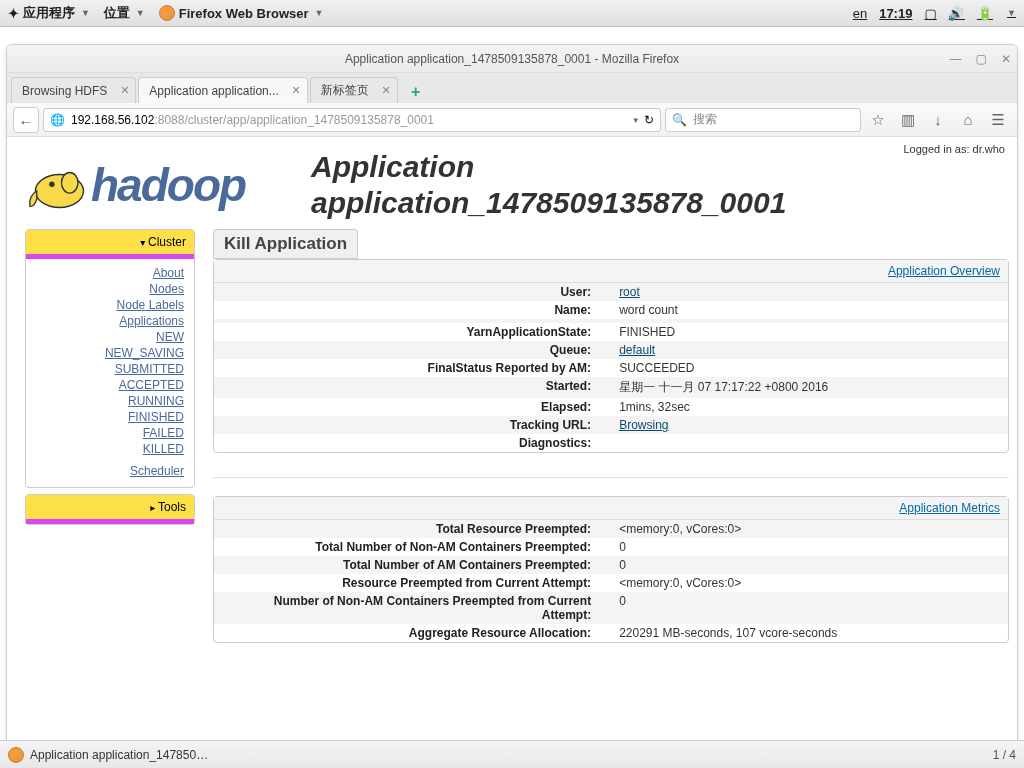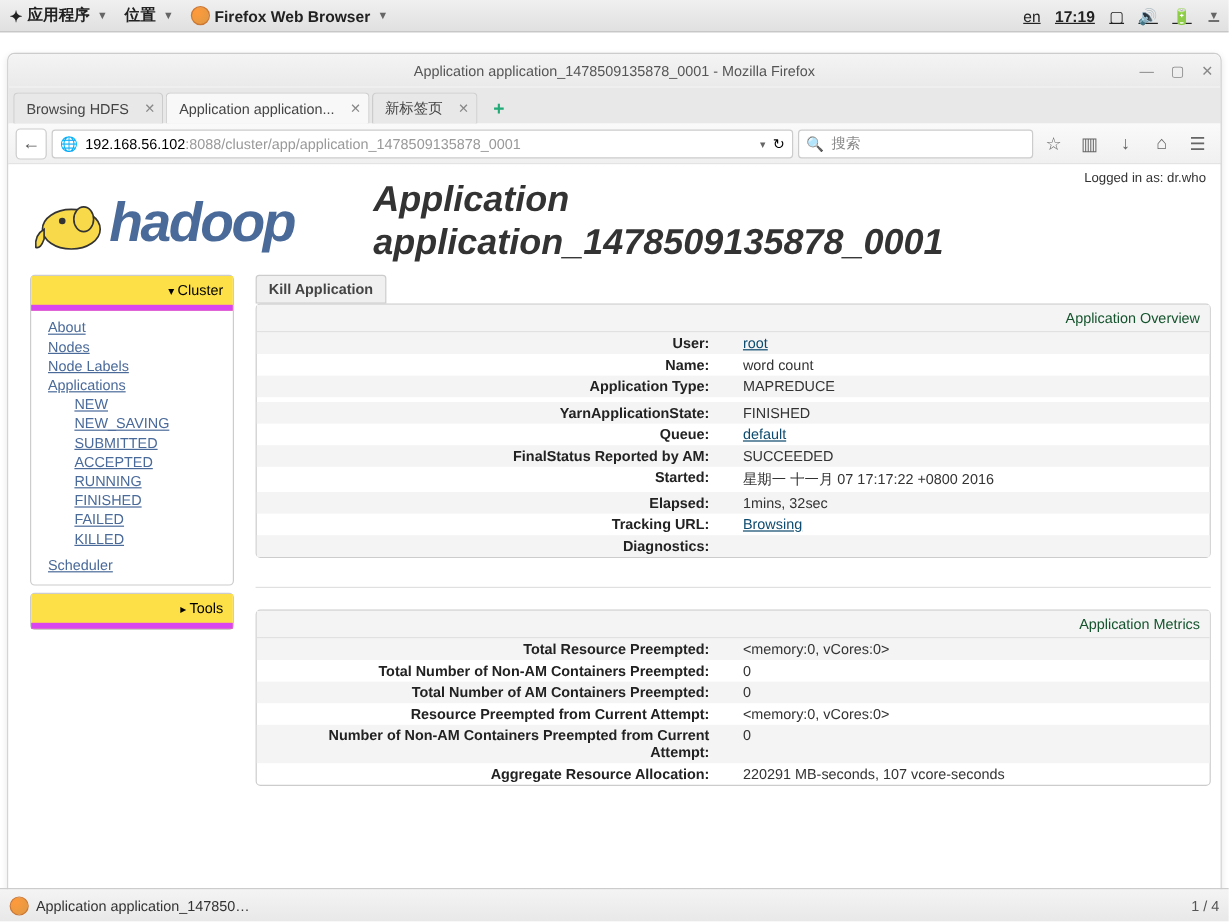--- a/index.html
+++ b/index.html
@@ -43,28 +43,28 @@
   .page-title { flex: 1; font-size: 30px; font-weight: bold; color: #333; line-height: 1.2; font-style: italic; }
   
   .main-row { display: flex; padding: 0 8px 8px 18px; gap: 18px; }
   
   .sidebar { width: 170px; }
   .side-box { border: 1px solid #ccc; border-radius: 4px; margin-bottom: 6px; font-size: 12px; }
   .side-head { padding: 5px 8px; background: #fde047; border-bottom: 5px solid #d946ef; text-align: right; }
   .side-head::before { content: "▸ "; font-size: 10px; }
   .side-head.open::before { content: "▾ "; }
   .side-body { padding: 6px 10px 8px 14px; }
-  .side-body a { display: block; color: #4a6a9a; text-decoration: underline; padding: 1px 0; }
+  .side-body a { display: block; color: #4a6a9a; text-decoration: underline; padding: 1px 0; text-align: right; }
   .side-sub { padding-left: 22px; }
   
   .page-body { flex: 1; }
-  .kill-btn { display: inline-block; padding: 4px 10px; background: #f0f0f0; border: 1px solid #ccc; border-radius: 3px 3px 0 0; font-weight: bold; font-size: 12px; color: #444; }
+  .kill-btn { display: inline-block; padding: 4px 10px; background: #f0f0f0; border: 1px solid #ccc; border-radius: 3px 3px 0 0; font-weight: bold; font-size: 17px; color: #444; }
   
   .block { border: 1px solid #ccc; border-radius: 4px; margin-bottom: 24px; }
-  .block-head { background: #f4f4f4; border-bottom: 1px solid #ddd; padding: 4px 8px; text-align: right; font-size: 12px; color: #14532d; }
+  .block-head { background: #f4f4f4; border-bottom: 1px solid #ddd; padding: 4px 8px; text-align: right; font-size: 12px; color: #0369a1; text-decoration: underline; }
   .kv-row { display: flex; padding: 2px 10px; font-size: 12px; gap: 16px; }
   .kv-row:nth-child(even){ background:#f4f4f4;}
   .kv-row .k { width: 50%; text-align: right; padding-right: 12px; font-weight: bold; color: #222; }
   .kv-row .v { width: 50%; color: #333; }
   .kv-row .v a { color: #0c4a6e; text-decoration: underline; }
   
   hr.sep { border: none; border-top: 1px solid #e0e0e0; margin: 0 0 18px 0; }
   
   
   .taskbar { position: absolute; bottom: 0; left: 0; right: 0; height: 28px; background: linear-gradient(#f4f4f4,#e8e8e8); border-top: 1px solid #ccc; display: flex; align-items: center; padding: 0 8px; font-size: 12px; color: #333; }
@@ -206,24 +206,20 @@
           <div class="block-head">Application Overview</div>
           <div class="kv-row">
               <div class="k">User:</div>
               <div class="v"><a>root</a></div>
             </div>
           <div class="kv-row">
               <div class="k">Name:</div>
               <div class="v">word count</div>
             </div>
           <div class="kv-row">
-              <div class="k">Application Type:</div>
-              <div class="v">MAPREDUCE</div>
-            </div>
-          <div class="kv-row">
               <div class="v"></div>
             </div>
           <div class="kv-row">
               <div class="k">YarnApplicationState:</div>
               <div class="v">FINISHED</div>
             </div>
           <div class="kv-row">
               <div class="k">Queue:</div>
               <div class="v"><a>default</a></div>
             </div>

